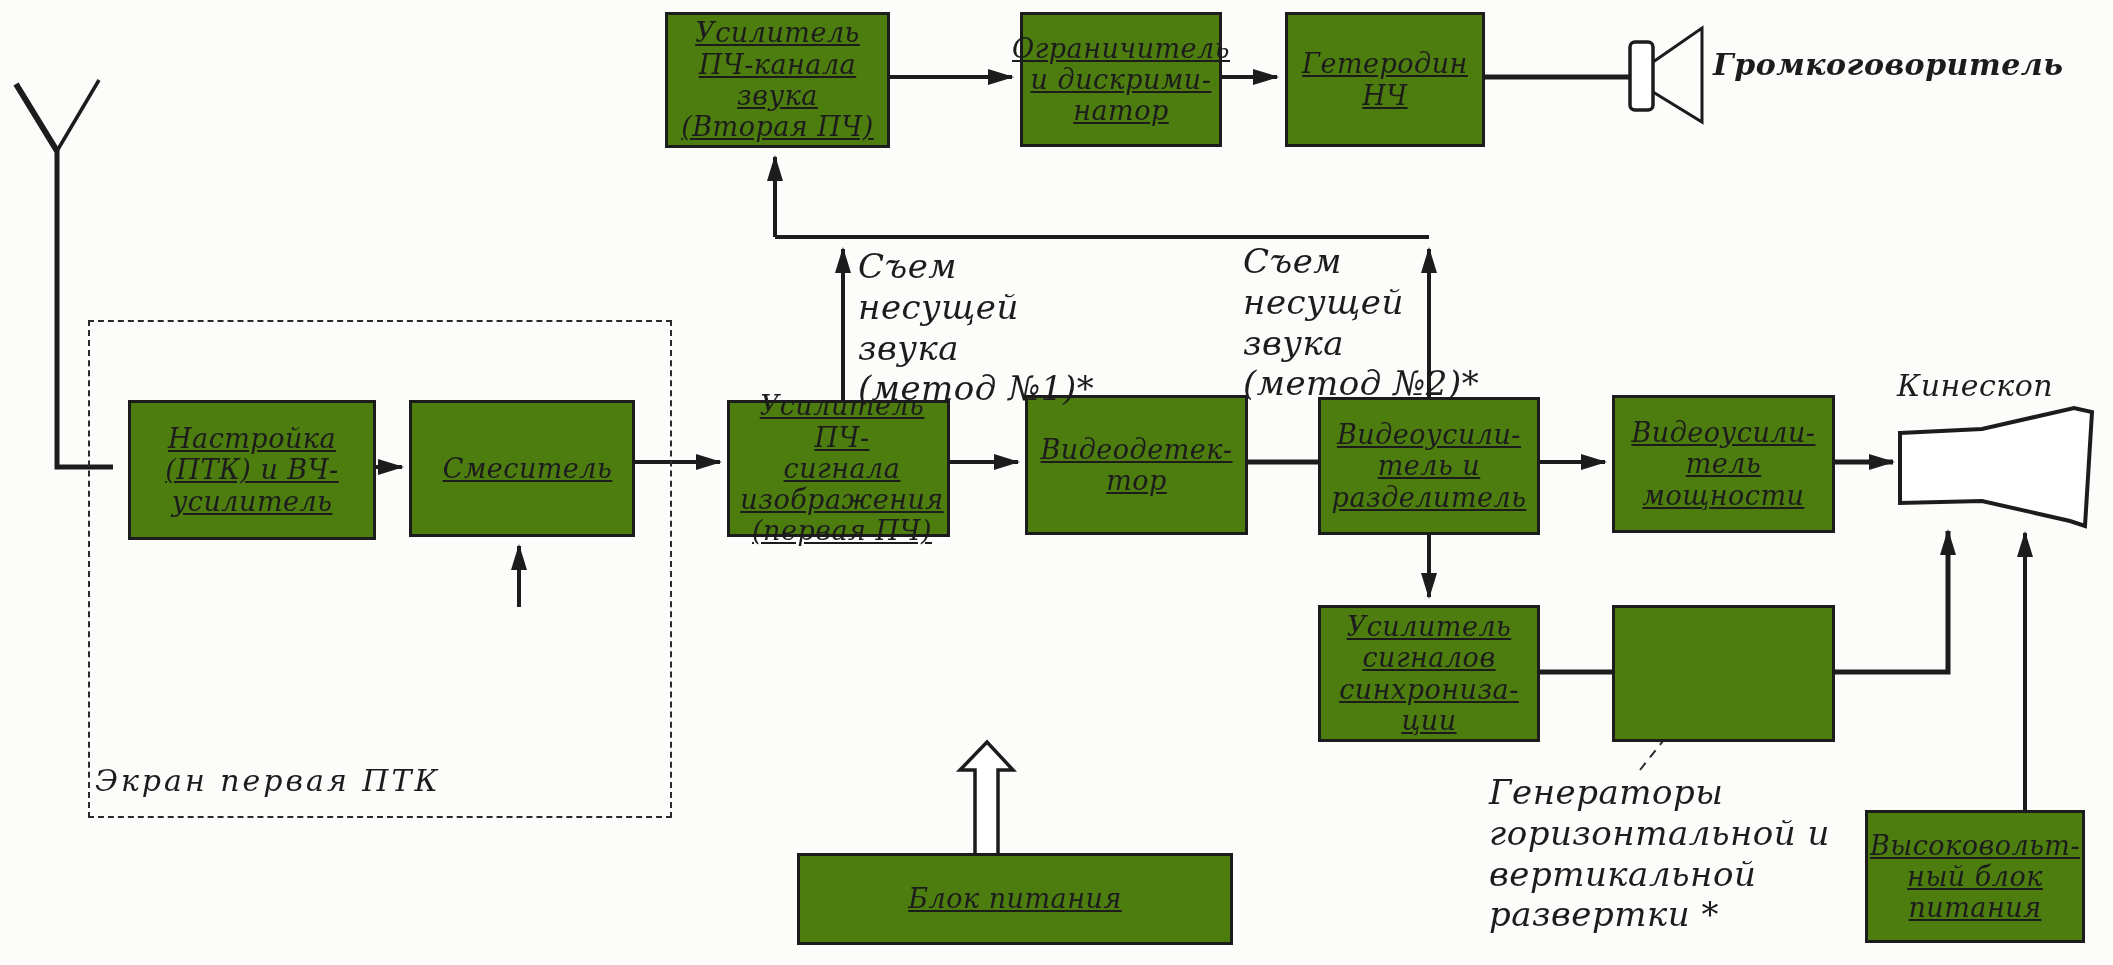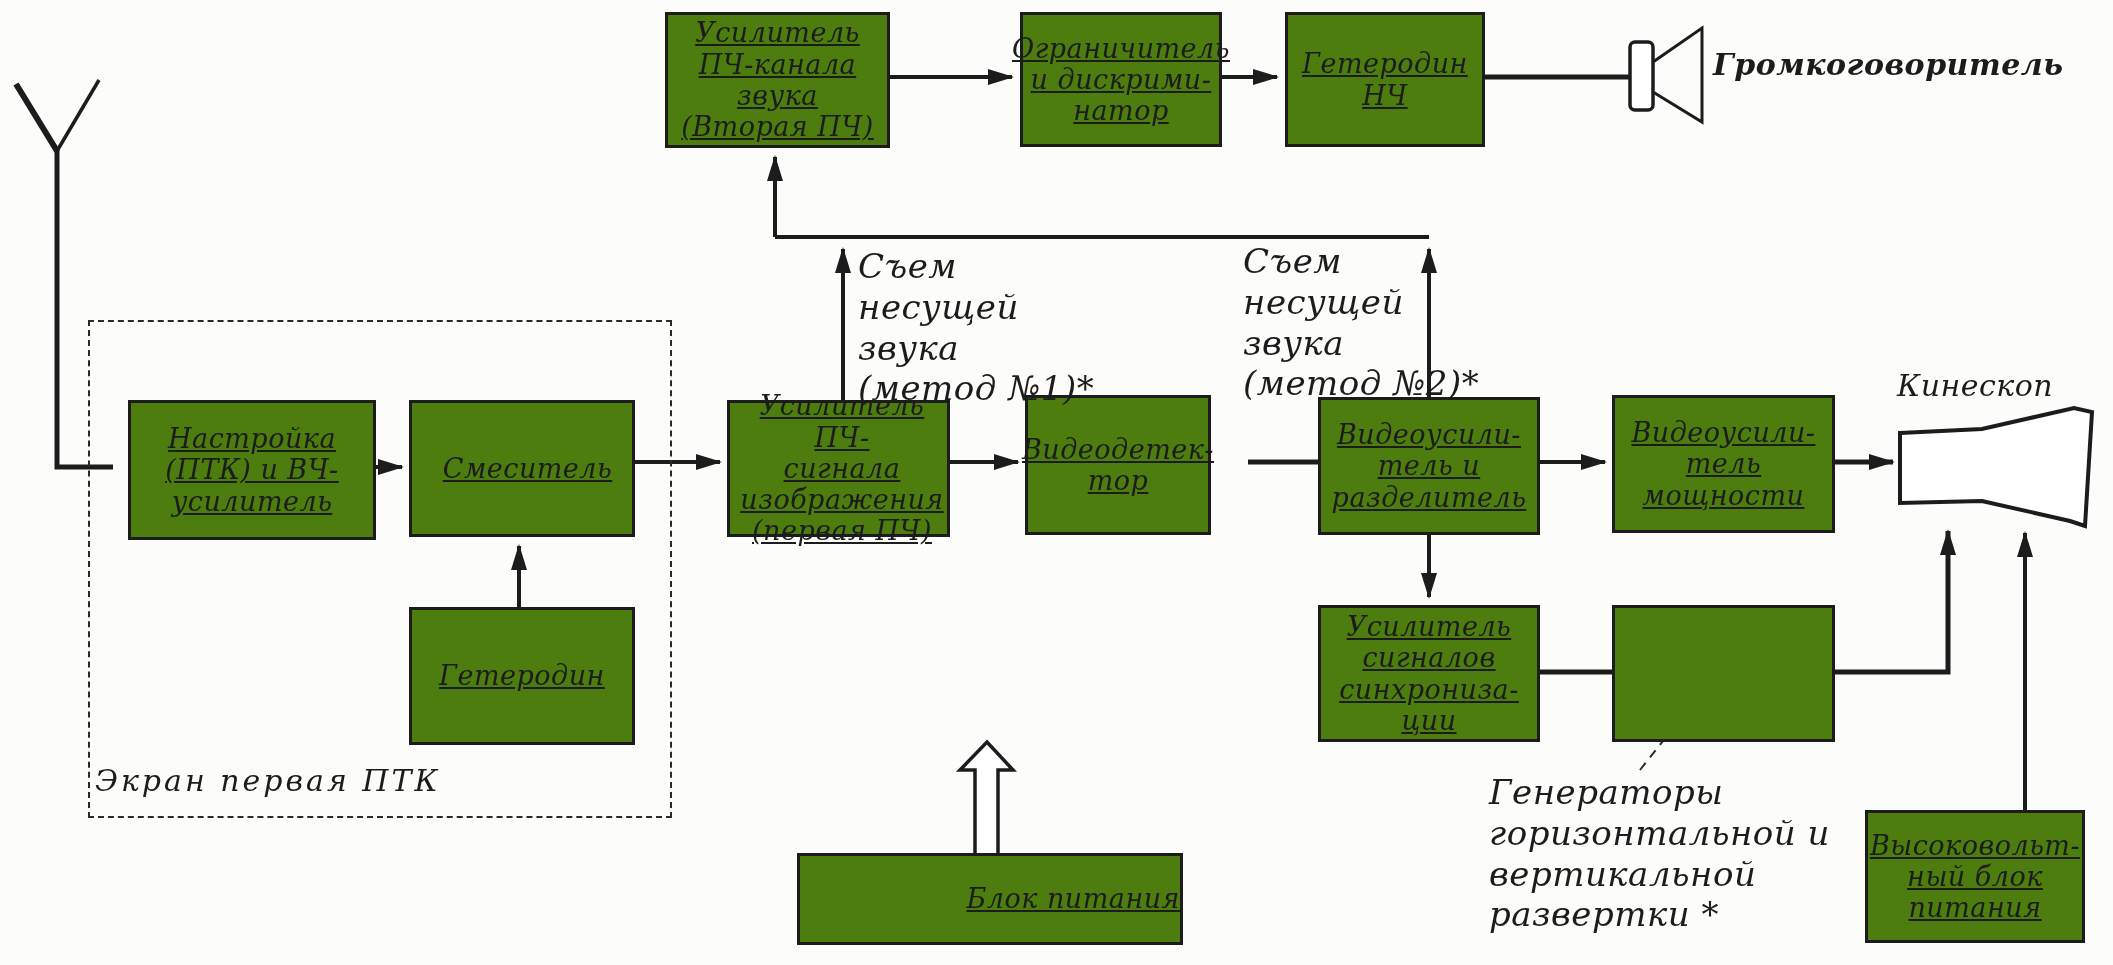--- a/index.html
+++ b/index.html
@@ -115,32 +115,29 @@
   <div class="box" style="left:128px; top:400px; width:248px; height:140px;align-items:center;">
     <span class="lbl">Настройка
 (ПТК) и ВЧ-
 усилитель</span>
   </div>
 
   <div class="box" style="left:409px; top:400px; width:226px; height:137px;padding-left:11px;">
     <span class="lbl">Смеситель</span>
   </div>
 
-  <div class="box" style="left:409px; top:607px; width:226px; height:138px;">
-    <span class="lbl">Гетеродин</span>
-  </div>
 
   <div class="box" style="left:727px; top:400px; width:223px; height:137px;padding-left:7px;">
     <span class="lbl">Усилитель ПЧ-
 сигнала
 изображения
 (первая ПЧ)</span>
   </div>
 
-  <div class="box" style="left:1025px; top:395px; width:186px; height:140px;">
+  <div class="box" style="left:1025px; top:395px; width:223px; height:140px;">
     <span class="lbl">Видеодетек-
 тор</span>
   </div>
 
   <div class="box" style="left:1318px; top:397px; width:222px; height:138px;">
     <span class="lbl">Видеоусили-
 тель и
 разделитель</span>
   </div>
 
@@ -154,21 +151,21 @@
     <span class="lbl">Усилитель
 сигналов
 синхрониза-
 ции</span>
   </div>
 
   <div class="box" style="left:1612px; top:605px; width:223px; height:137px;">
     <span class="lbl"></span>
   </div>
 
-  <div class="box" style="left:797px; top:853px; width:386px; height:92px;justify-content:flex-end;">
+  <div class="box" style="left:797px; top:853px; width:436px; height:92px;">
     <span class="lbl">Блок питания</span>
   </div>
 
   <div class="box" style="left:1865px; top:810px; width:220px; height:133px;">
     <span class="lbl">Высоковольт-
 ный блок
 питания</span>
   </div>
 
   <div class="free big" style="left:95px; top:763px; letter-spacing:3px;">Экран первая ПТК</div>

